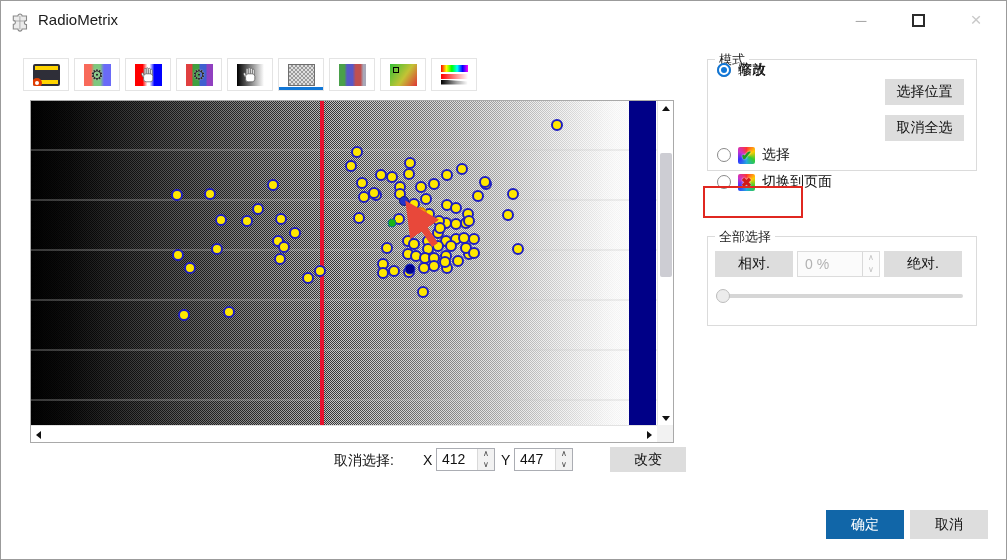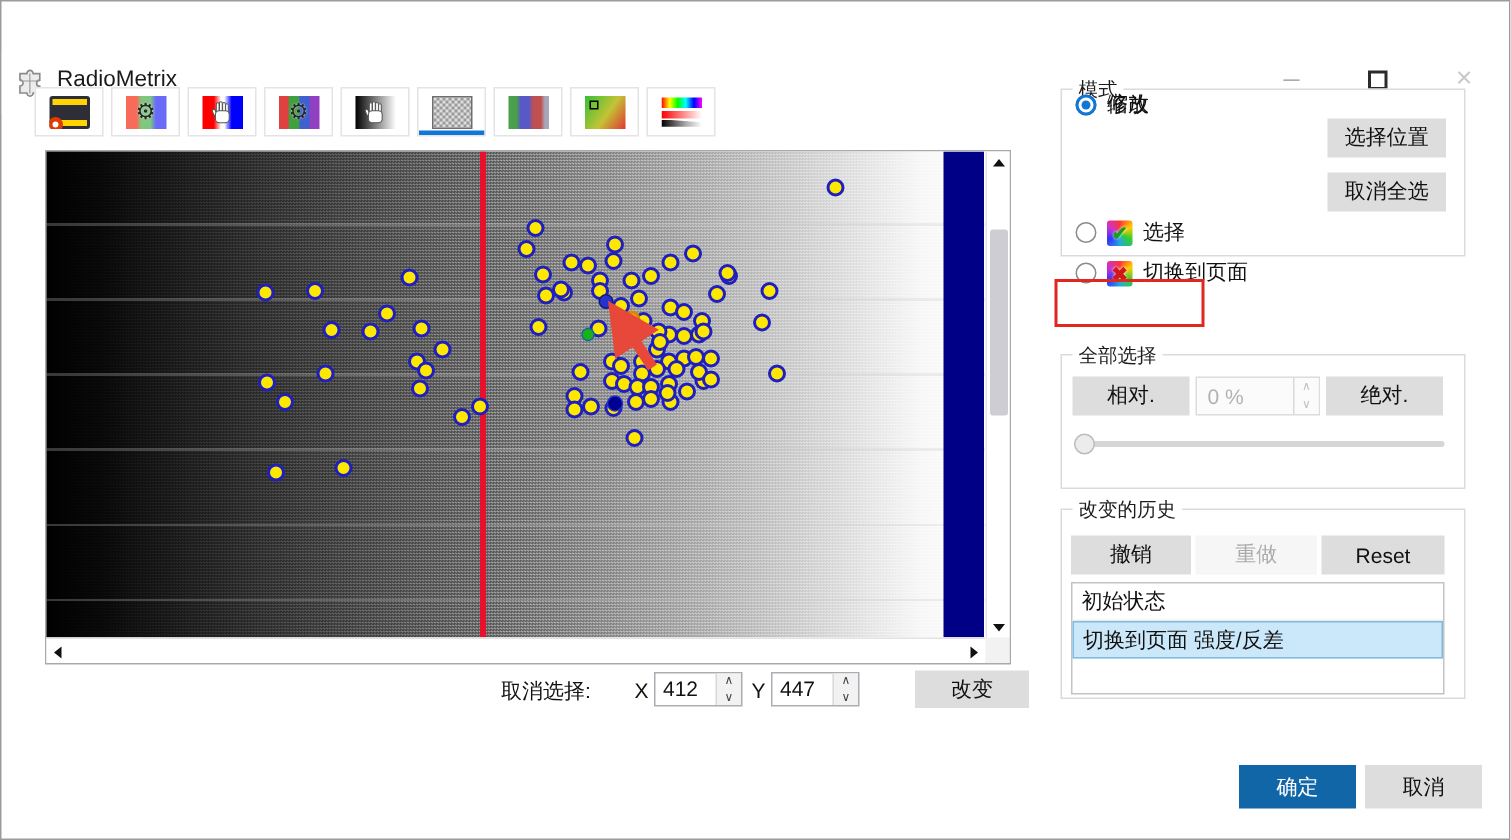--- a/index.html
+++ b/index.html
@@ -2,21 +2,21 @@
 <html><head>
 <meta charset="utf-8">
 <style>
   * { margin:0; padding:0; box-sizing:border-box; }
   html,body { background:#f0f0f0; }
   body { font-family:"Liberation Sans", sans-serif; }
   #win { position:relative; width:1007px; height:560px; background:#fff;
          border:1px solid #9b9b9b; overflow:hidden; }
 
   
-  .titlebar { position:absolute; left:0; top:0; width:100%; height:42px; background:#fff;margin-top:33px; }
+  .titlebar { position:absolute; left:0; top:0; width:100%; height:42px; background:#fff; }
   .app-icon { position:absolute; left:9px; top:9px; width:22px; height:22px; }
   .title-text { position:absolute; left:37px; top:10px; font-size:15px; color:#1a1a1a; }
   .winbtn { position:absolute; top:4px; width:34px; height:30px; display:flex; align-items:center;
             justify-content:center; color:#a9a9a9; font-size:15px; }
   .btn-min { left:843px; }
   .btn-max { left:900px; }
   .btn-max .maxsq { width:13px; height:13px; border:2px solid #2b2b2b; }
   .btn-close { left:958px; font-size:19px; color:#c9c9c9; }
 
   
@@ -396,27 +396,17 @@
           <span>∨</span>
         </span>
     </div>
     <div class="btn abs-btn">绝对.</div>
     <div class="slider">
       <span class="track"></span>
       <span class="thumb"></span>
     </div>
   </div>
 
-  <div class="group g-hist">
-    <span class="group-label">改变的历史</span>
-    <div class="btn undo-btn">撤销</div>
-    <div class="btn redo-btn">重做</div>
-    <div class="btn reset-btn">Reset</div>
-    <div class="hist-list">
-        <div class="hist-item">初始状态</div>
-        <div class="hist-item sel">切换到页面 强度/反差</div>
-      </div>
-  </div>
 
   <div class="btn cancel-btn">取消</div>
   <div class="btn ok-btn">确定</div>
 
 </div>
 
 </body></html>

